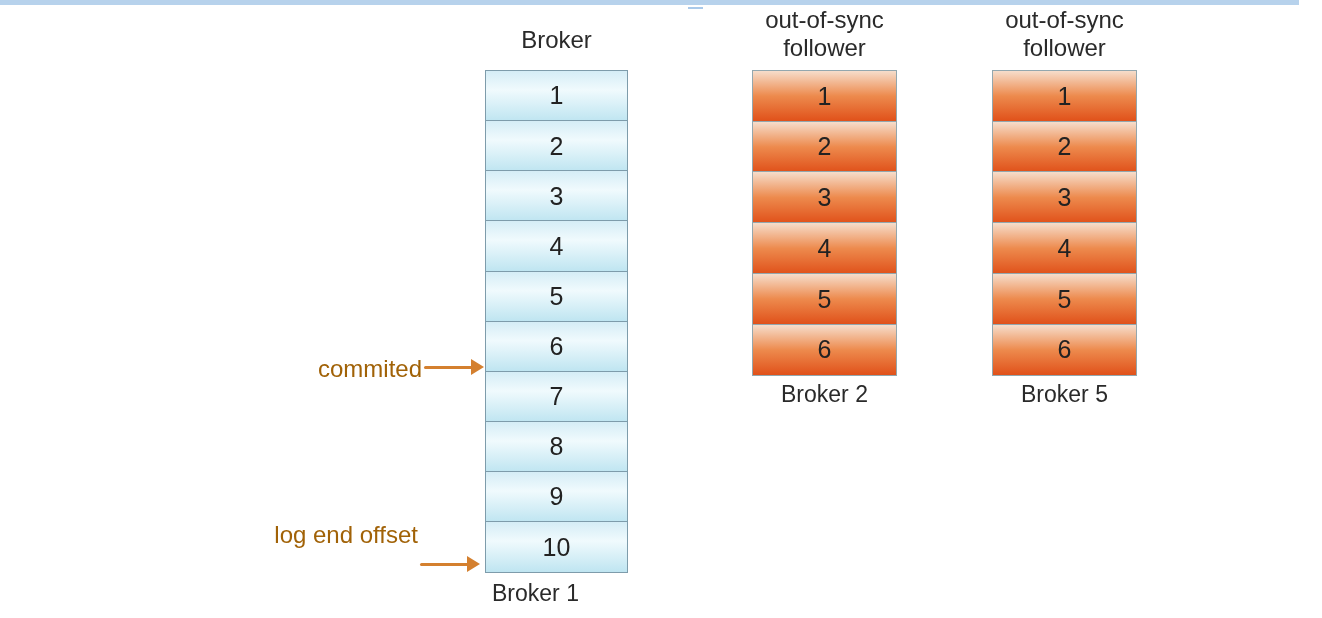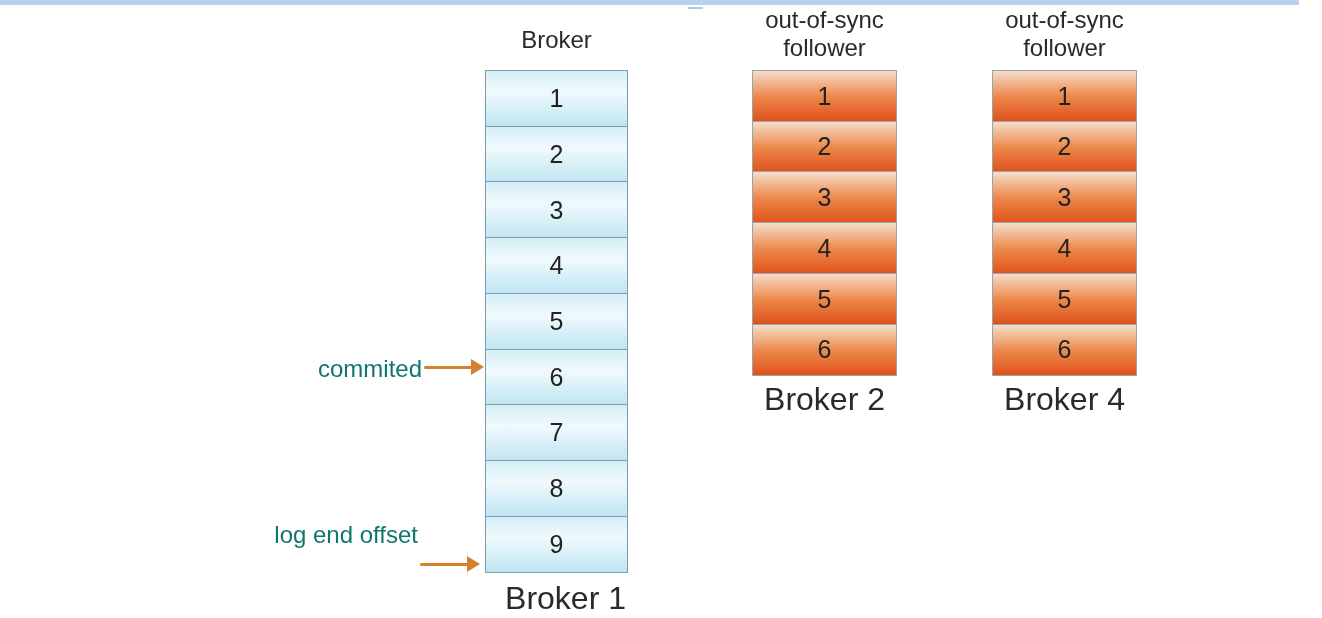--- a/index.html
+++ b/index.html
@@ -48,28 +48,28 @@
   .blue-cell {
     background: linear-gradient(180deg, #d5edf6 0%, #f0fafd 38%, #bfe5f1 100%);
   }
   .orange-cell {
     background: linear-gradient(180deg, #f6ddcb 0%, #ed8a4d 50%, #e0511a 100%);
     border-color: #93a7ae;
   }
   .broker-label {
     position: absolute;
     text-align: center;
-    font-size: 32px;
+    font-size: 23px;
     color: #2a2a2a;
   }
   .anno-text {
     position: absolute;
     font-size: 24px;
     text-align: right;
-    color: #0f766e;
+    color: #a16207;
   }
   .arrow-line {
     position: absolute;
     height: 3px;
     background: #d4802f;
     border-radius: 2px;
   }
   .arrow-head {
     position: absolute;
     width: 0; height: 0;
@@ -89,23 +89,24 @@
 <div class="log-col" style="left:485px; top:70px; width:143px; height:503px;">
   <div class="cell blue-cell">1</div>
   <div class="cell blue-cell">2</div>
   <div class="cell blue-cell">3</div>
   <div class="cell blue-cell">4</div>
   <div class="cell blue-cell">5</div>
   <div class="cell blue-cell">6</div>
   <div class="cell blue-cell">7</div>
   <div class="cell blue-cell">8</div>
   <div class="cell blue-cell">9</div>
+  <div class="cell blue-cell">10</div>
 </div>
 
-<div class="broker-label" style="left:494px; top:580px; width:143px;">Broker 1</div>
+<div class="broker-label" style="left:464px; top:580px; width:143px;">Broker 1</div>
 
 <div class="anno-text" style="left:210px; top:355px; width:212px;">commited</div>
 <div class="arrow-line" style="left:424px; top:366px; width:49px;"></div>
 <div class="arrow-head" style="left:471px; top:359px;"></div>
 
 <div class="anno-text" style="left:170px; top:521px; width:248px;">log end offset</div>
 <div class="arrow-line" style="left:420px; top:563px; width:49px;"></div>
 <div class="arrow-head" style="left:467px; top:556px;"></div>
 
 <div class="col-header" style="left:732px; top:6px; width:185px;">out-of-sync
@@ -127,13 +128,13 @@
 
 <div class="log-col" style="left:992px; top:70px; width:145px; height:306px;">
   <div class="cell orange-cell">1</div>
   <div class="cell orange-cell">2</div>
   <div class="cell orange-cell">3</div>
   <div class="cell orange-cell">4</div>
   <div class="cell orange-cell">5</div>
   <div class="cell orange-cell">6</div>
 </div>
 
-<div class="broker-label" style="left:992px; top:381px; width:145px;">Broker 4</div>
+<div class="broker-label" style="left:992px; top:381px; width:145px;">Broker 5</div>
 
 </body></html>

